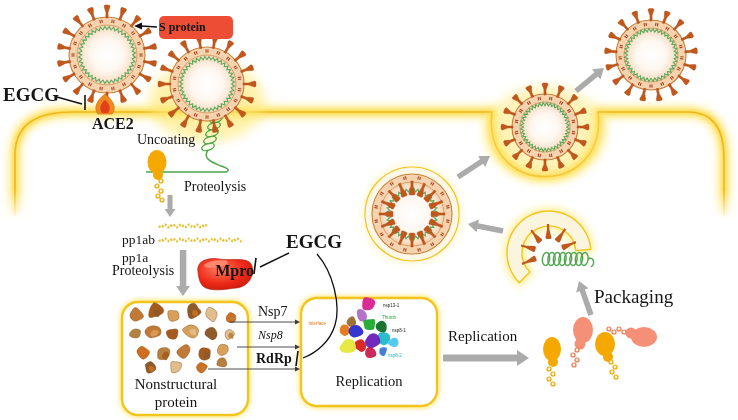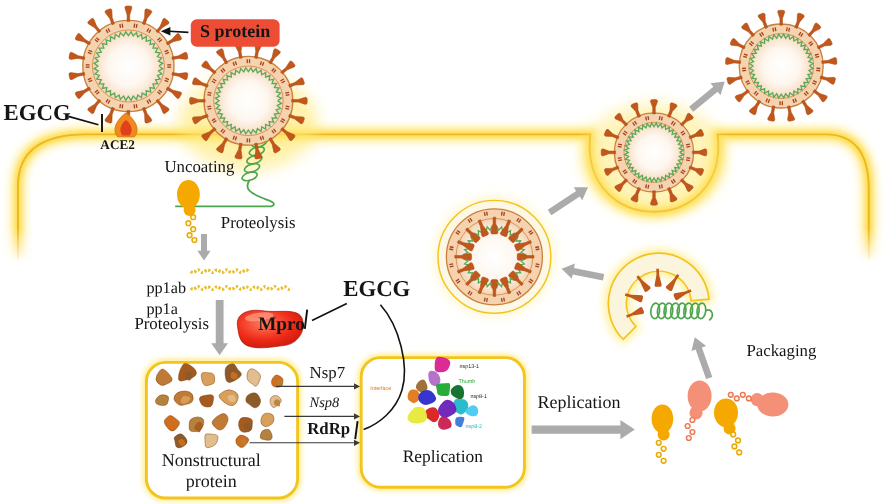--- a/index.html
+++ b/index.html
@@ -3,37 +3,37 @@
 <meta charset="utf-8">
 <style>
   html,body{margin:0;padding:0;background:#fff;}
   #fig{position:relative;width:738px;height:420px;background:#fff;overflow:hidden;
        font-family:"Liberation Serif", serif;}
   #scene{position:absolute;left:0;top:0;}
   .lbl{position:absolute;color:#151515;white-space:nowrap;line-height:1.15;}
   .b{font-weight:bold;}
   .ctr{text-align:center;white-space:normal;}
   #lbl-sprotein{left:159px;top:16px;width:74px;height:23px;background:#EE4D35;
-     border-radius:5px;font-size:15px;font-weight:bold;text-align:center;line-height:23px;}
+     border-radius:5px;font-size:12px;font-weight:bold;text-align:left;line-height:23px;}
   #lbl-egcg1{left:3px;top:84px;font-size:19px;}
-  #lbl-ace2{left:76px;top:115px;width:44px;font-size:11px;text-align:center;}
+  #lbl-ace2{left:92px;top:115px;width:44px;font-size:16px;text-align:left;}
   #lbl-uncoating{left:137px;top:132px;font-size:14px;}
   #lbl-translation{left:184px;top:179px;font-size:14px;}
   #lbl-pp1a{left:122px;top:218px;font-size:13.5px;margin-top:32px;}
   #lbl-pp1ab{left:122px;top:232px;font-size:13.5px;}
   #lbl-egcg2{left:286px;top:231px;font-size:19px;}
   #lbl-proteolysis{left:112px;top:263px;font-size:14px;}
   #lbl-mpro{left:196px;top:262px;width:58px;font-size:16px;text-align:right;}
   #lbl-nsp7{left:258px;top:304px;font-size:14px;}
   #lbl-nsp8{left:258px;top:329px;font-size:12px;font-style:italic;}
   #lbl-rdrp{left:256px;top:351px;font-size:14px;text-align:center;}
   #lbl-nsbox{left:122px;top:375px;width:108px;font-size:15px;line-height:18px;}
   #lbl-repbox{left:296px;top:373px;width:146px;font-size:14.5px;line-height:16px;}
   #lbl-replication{left:448px;top:328px;font-size:15px;}
-  #lbl-packaging{left:622px;top:286px;font-size:14px;}
+  #lbl-packaging{left:594px;top:286px;font-size:19px;}
 </style>
 </head>
 <body>
 
 <div id="fig">
   <svg id="scene" width="738" height="420" viewBox="0 0 738 420">
       <defs>
         <filter id="bl2" x="-60%" y="-60%" width="220%" height="220%">
           <feGaussianBlur stdDeviation="2"></feGaussianBlur>
         </filter>

